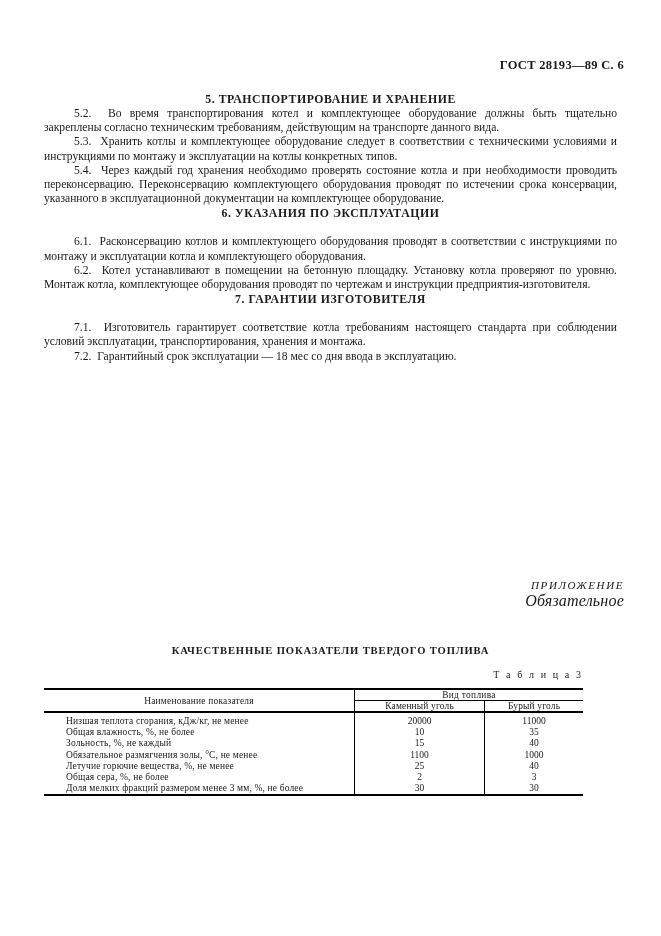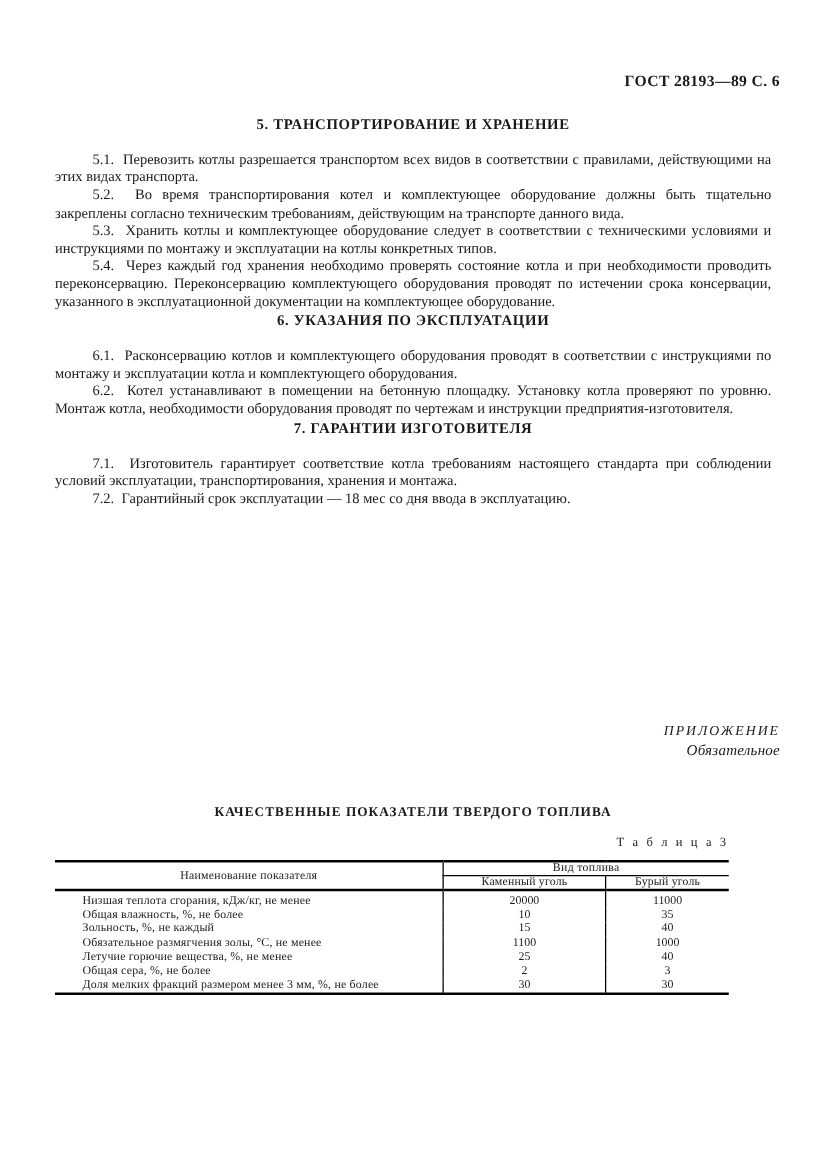--- a/index.html
+++ b/index.html
@@ -76,21 +76,21 @@
     text-align: right;
     font-style: italic;
     line-height: 15px;
   }
   .appendix .app-title {
     font-size: 11px;
     letter-spacing: 1.6px;
     display: block;
   }
   .appendix .app-sub {
-    font-size: 12px;
+    font-size: 16px;
     letter-spacing: 0.2px;
     display: block;
   }
 
   
   .table-title {
     position: absolute;
     left: 0;
     right: 0;
     top: 645px;
@@ -168,28 +168,27 @@
 </head>
 <body>
 
 <div class="page">
 
   <div class="running-head">ГОСТ 28193—89 С. 6</div>
 
   <div class="content">
 
     <h2 class="section-title sec-5">5.  ТРАНСПОРТИРОВАНИЕ И ХРАНЕНИЕ</h2>
-    <p class="para first-after-title"><span class="num">5.1.</span><span>Перевозить котлы разрешается транспортом всех видов в соответствии с правилами, действующими на этих видах транспорта.</span></p>
     <p class="para"><span class="num">5.2.</span><span>Во время транспортирования котел и комплектующее оборудование должны быть тщательно закреплены согласно техническим требованиям, действующим на транспорте данного вида.</span></p>
     <p class="para"><span class="num">5.3.</span><span>Хранить котлы и комплектующее оборудование следует в соответствии с техническими условиями и инструкциями по монтажу и эксплуатации на котлы конкретных типов.</span></p>
     <p class="para"><span class="num">5.4.</span><span>Через каждый год хранения необходимо проверять состояние котла и при необходимости проводить переконсервацию. Переконсервацию комплектующего оборудования проводят по истечении срока консервации, указанного в эксплуатационной документации на комплектующее оборудование.</span></p>
 
     <h2 class="section-title sec-6">6.  УКАЗАНИЯ ПО ЭКСПЛУАТАЦИИ</h2>
     <p class="para first-after-title"><span class="num">6.1.</span><span>Расконсервацию котлов и комплектующего оборудования проводят в соответствии с инструкциями по монтажу и эксплуатации котла и комплектующего оборудования.</span></p>
-    <p class="para"><span class="num">6.2.</span><span>Котел устанавливают в помещении на бетонную площадку. Установку котла проверяют по уровню. Монтаж котла, необходимости оборудования проводят по чертежам и инструкции предприятия-изготовителя.</span></p>
+    <p class="para"><span class="num">6.2.</span><span>Котел устанавливают в помещении на бетонную площадку. Установку котла проверяют по уровню. Монтаж котла, комплектующее оборудования проводят по чертежам и инструкции предприятия-изготовителя.</span></p>
 
     <h2 class="section-title sec-7">7.  ГАРАНТИИ ИЗГОТОВИТЕЛЯ</h2>
     <p class="para first-after-title"><span class="num">7.1.</span><span>Изготовитель гарантирует соответствие котла требованиям настоящего стандарта при соблюдении условий эксплуатации, транспортирования, хранения и монтажа.</span></p>
     <p class="para"><span class="num">7.2.</span><span>Гарантийный срок эксплуатации — 18 мес со дня ввода в эксплуатацию.</span></p>
 
   </div>
 
   <div class="appendix">
     <span class="app-title">ПРИЛОЖЕНИЕ</span>
     <span class="app-sub">Обязательное</span>

